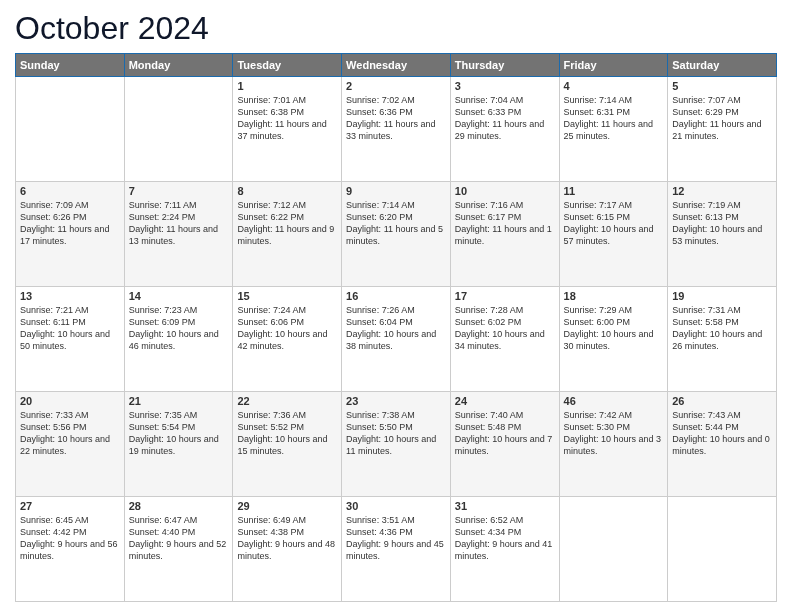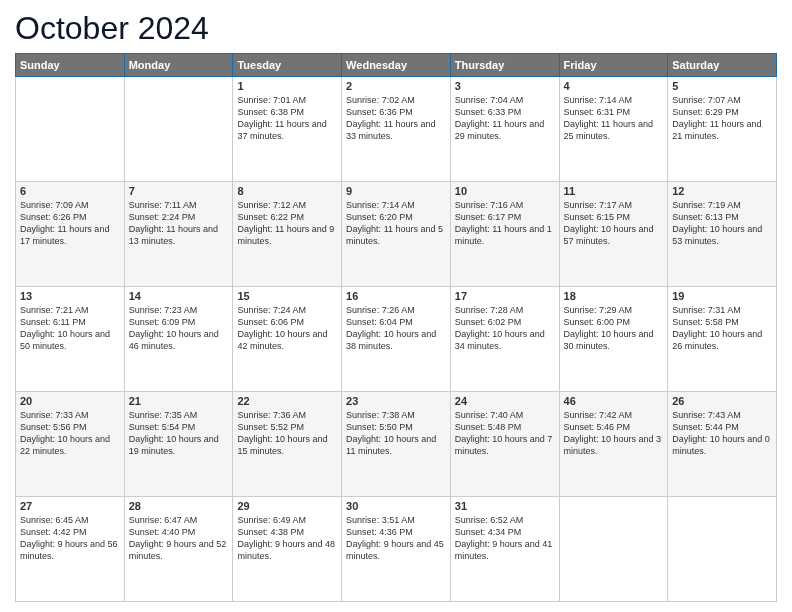--- a/index.html
+++ b/index.html
@@ -272,21 +272,21 @@
           </td>
           <td>
             <span class="day-num">24</span>
             <div class="cell-info">Sunrise: 7:40 AM
 Sunset: 5:48 PM
 Daylight: 10 hours and 7 minutes.</div>
           </td>
           <td>
             <span class="day-num">46</span>
             <div class="cell-info">Sunrise: 7:42 AM
-Sunset: 5:46 PM
+Sunset: 5:30 PM
 Daylight: 10 hours and 3 minutes.</div>
           </td>
           <td>
             <span class="day-num">26</span>
             <div class="cell-info">Sunrise: 7:43 AM
 Sunset: 5:44 PM
 Daylight: 10 hours and 0 minutes.</div>
           </td>
         </tr>
         <tr>

